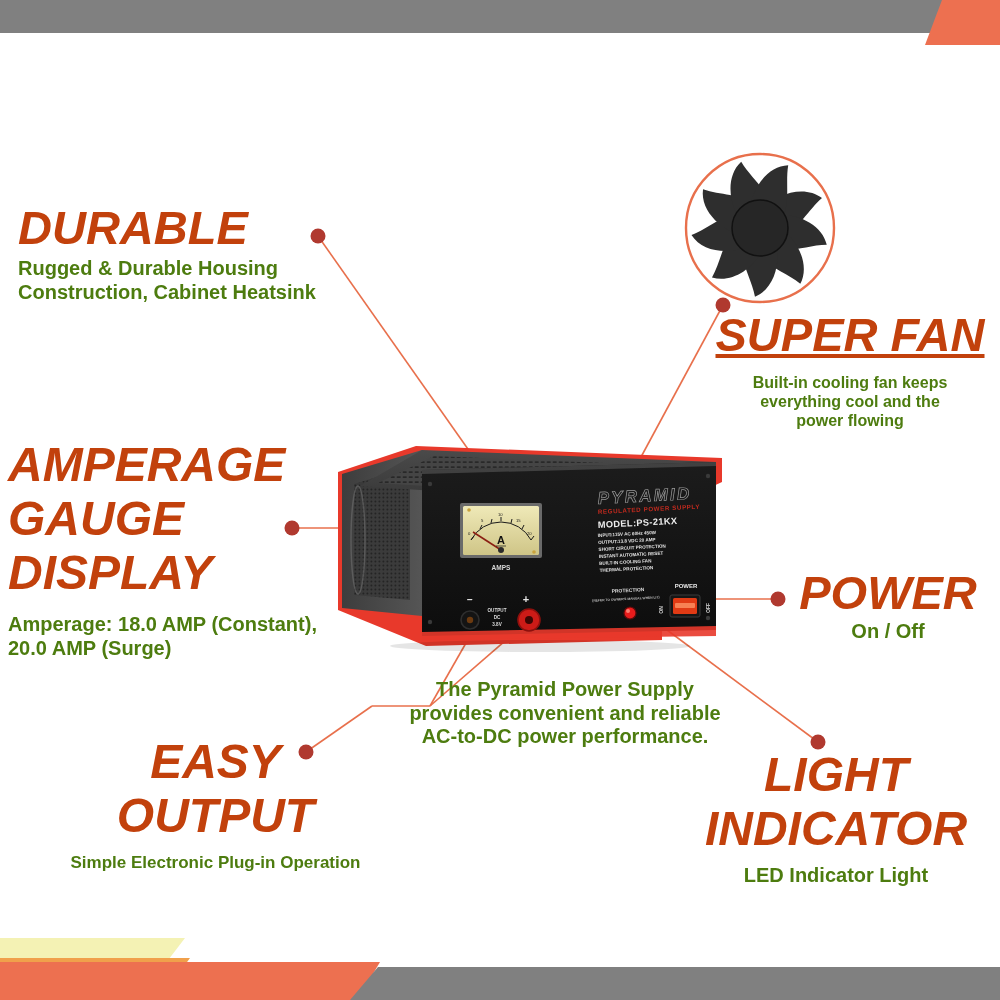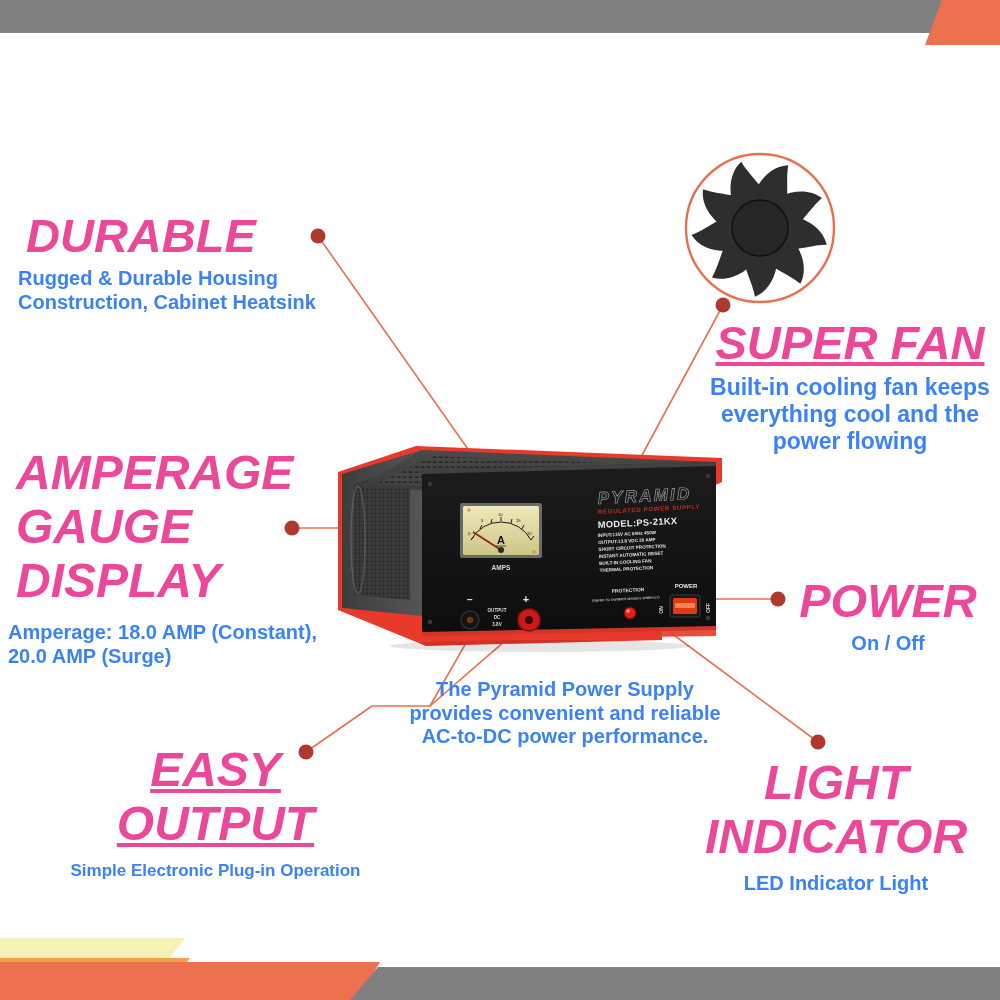--- a/index.html
+++ b/index.html
@@ -34,48 +34,48 @@
     clip-path:polygon(4% 0,100% 0,96% 100%,0 100%);
   }
   .band-cream-bot{
     left:-235px;top:938px;width:420px;height:22px;background:#F4F2B4;
     clip-path:polygon(4% 0,100% 0,96% 100%,0 100%);
   }
 
   
   .callout{position:absolute;}
   .ctitle{
-    color:#ec4899;
+    color:#c2410c;
     font-weight:bold;font-style:italic;
     letter-spacing:0px;
     line-height:0.98;
     white-space:pre-line;
-    margin:8px;
+    margin:0;
   }
   .cbody{
-    color:#3b82f6;font-weight:bold;
+    color:#4d7c0f;font-weight:bold;
     line-height:1.18;white-space:pre-line;margin:0;
   }
 
   
   #co-durable{left:18px;top:205px;width:330px;text-align:left;}
   #co-durable .ctitle{font-size:47px;}
   #co-durable .cbody{font-size:20px;margin-top:6px;}
 
   #co-amperage{left:8px;top:438px;width:320px;text-align:left;}
   #co-amperage .ctitle{font-size:48px;line-height:1.12;}
   #co-amperage .cbody{font-size:20px;margin-top:14px;}
 
   #co-easy{left:28px;top:735px;width:375px;text-align:center;}
-  #co-easy .ctitle{font-size:48px;line-height:1.12;text-decoration:underline;}
+  #co-easy .ctitle{font-size:48px;line-height:1.12;}
   #co-easy .cbody{font-size:17px;margin-top:10px;}
 
   #co-superfan{left:700px;top:312px;width:300px;text-align:center;}
   #co-superfan .ctitle{font-size:47px;text-decoration:underline;}
-  #co-superfan .cbody{font-size:23px;margin-top:1px;}
+  #co-superfan .cbody{font-size:16px;margin-top:16px;}
 
   #co-power{left:788px;top:570px;width:200px;text-align:center;}
   #co-power .ctitle{font-size:47px;}
   #co-power .cbody{font-size:20px;margin-top:4px;}
 
   #co-light{left:676px;top:748px;width:320px;text-align:center;}
   #co-light .ctitle{font-size:48px;line-height:1.12;}
   #co-light .cbody{font-size:20px;margin-top:8px;}
 
   #co-center{left:400px;top:678px;width:330px;text-align:center;}

